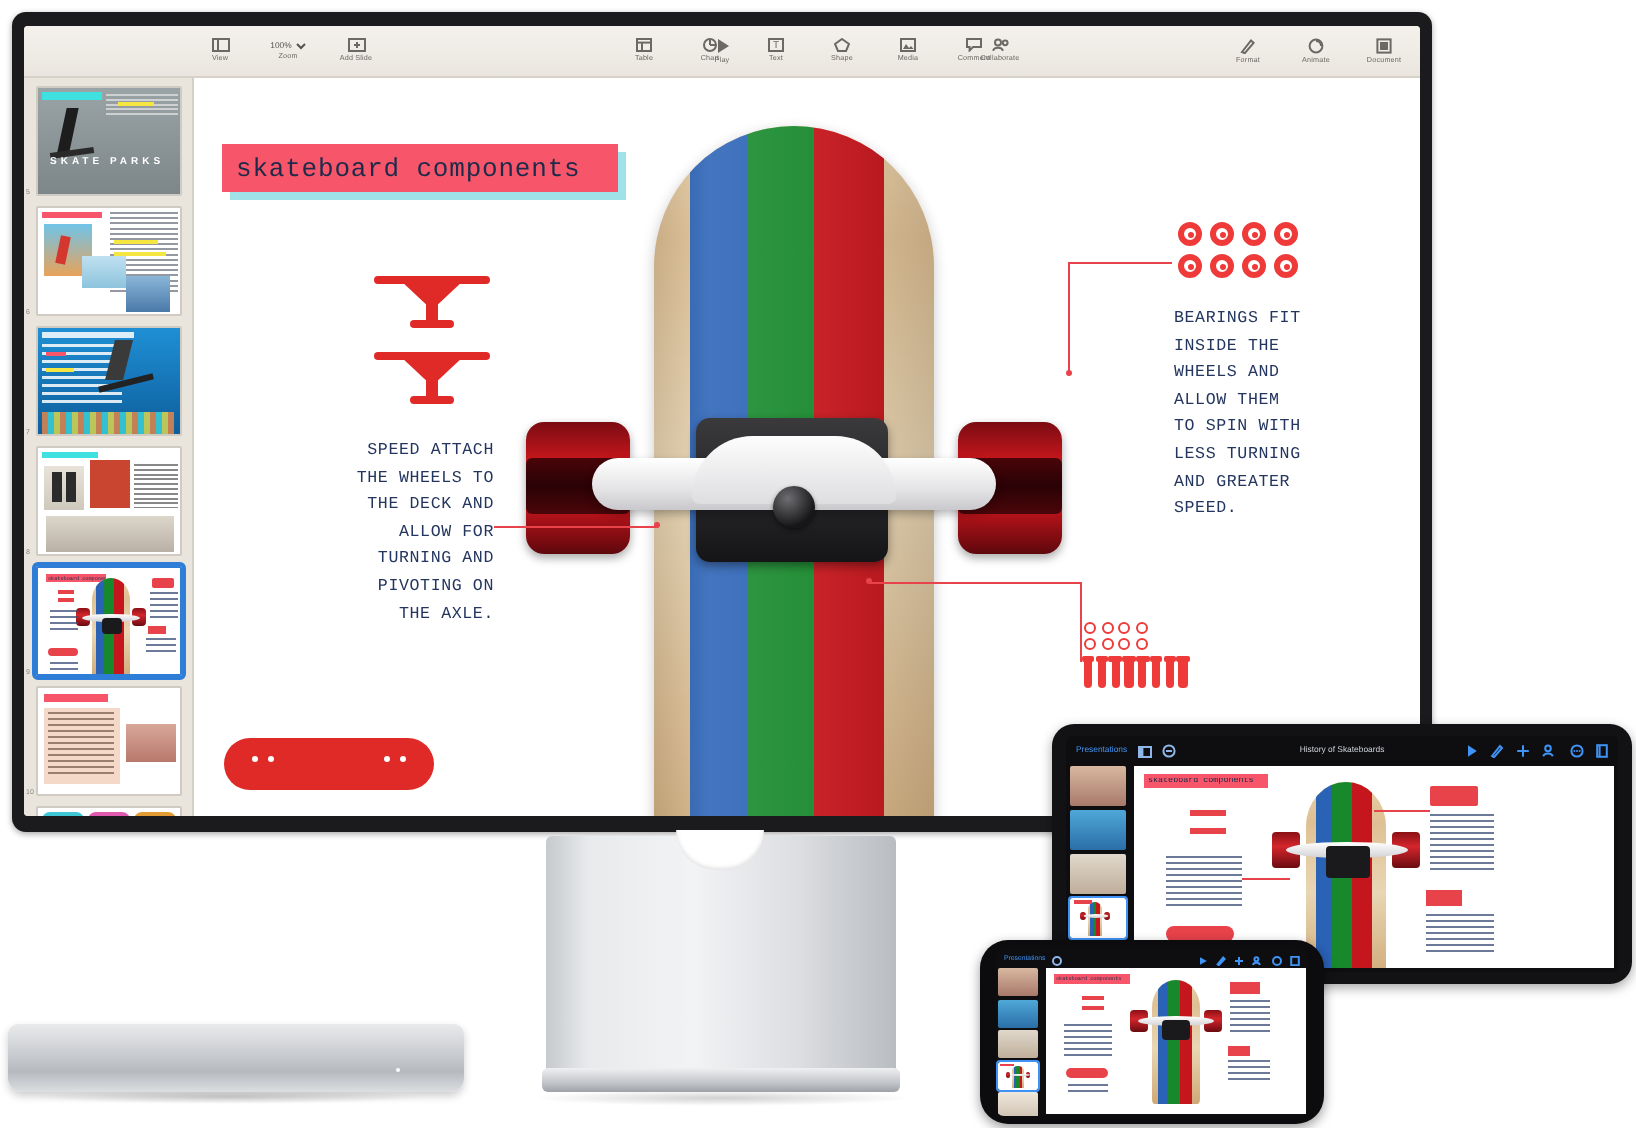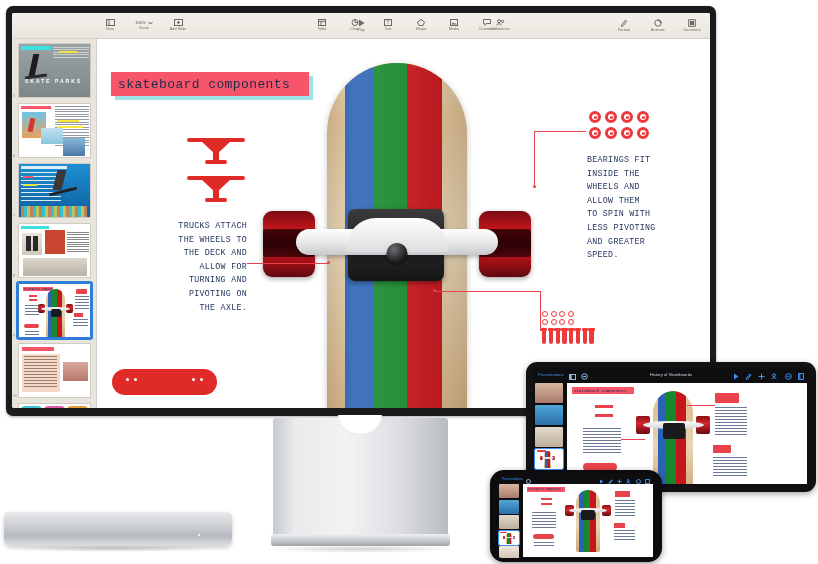--- a/index.html
+++ b/index.html
@@ -643,33 +643,33 @@
 
         <div class="leader" style="left:150px;top:224px;width:82px;"></div>
         <div class="dot" style="left:230px;top:222px;"></div>
         <div class="leaderv" style="left:437px;top:92px;height:56px;"></div>
         <div class="leader" style="left:437px;top:92px;width:52px;"></div>
         <div class="dot" style="left:436px;top:146px;"></div>
         <div class="leader" style="left:338px;top:252px;width:106px;"></div>
         <div class="leaderv" style="left:443px;top:252px;height:40px;"></div>
         <div class="dot" style="left:336px;top:250px;"></div>
 
-        <div class="bodytext bt-trucks">TRUCKS ATTACH
+        <div class="bodytext bt-trucks">SPEED ATTACH
 THE WHEELS TO
 THE DECK AND
 ALLOW FOR
 TURNING AND
 PIVOTING ON
 THE AXLE.</div>
         <div class="bodytext bt-bearings">BEARINGS FIT
 INSIDE THE
 WHEELS AND
 ALLOW THEM
 TO SPIN WITH
-LESS PIVOTING
+LESS TURNING
 AND GREATER
 SPEED.</div>
         <div class="bodytext bt-screws">THE SCREWS AND
 BOLTS ATTACH THE</div>
 
       </div>
     </div>
   </div>
 
   <div class="mini-shadow"></div>

